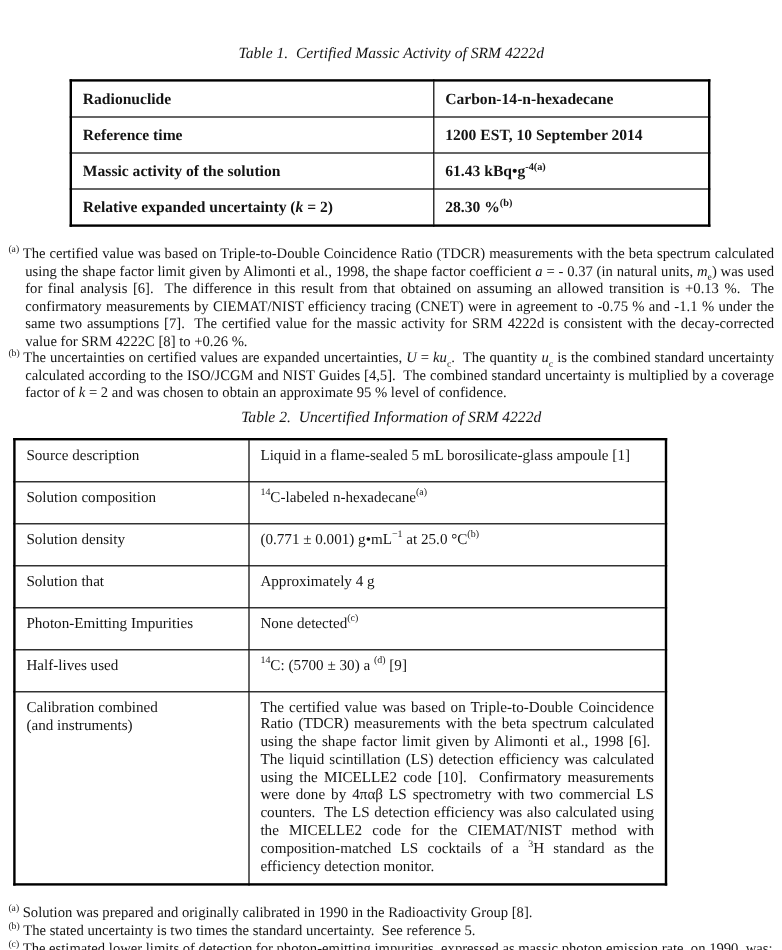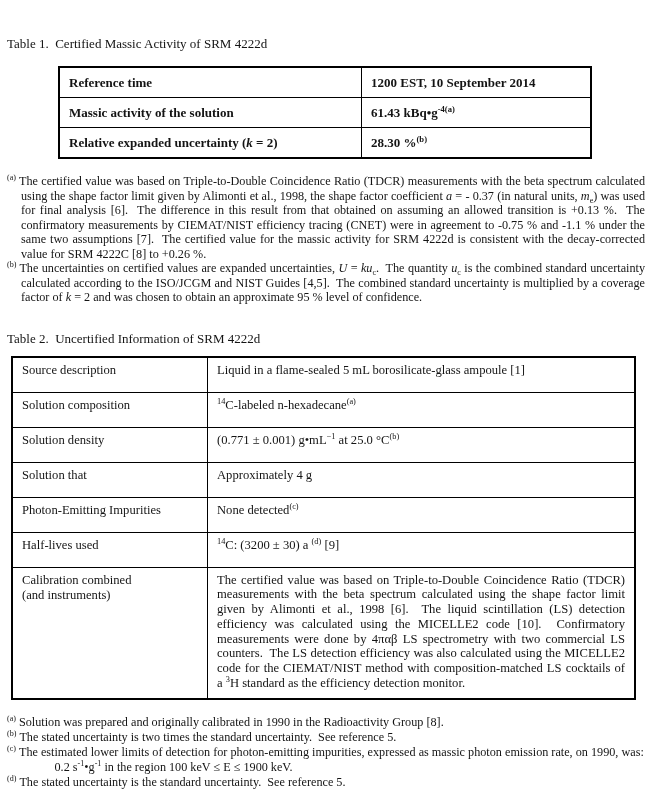--- a/index.html
+++ b/index.html
@@ -1,32 +1,32 @@
 <!DOCTYPE html>
 <html><head>
 <meta charset="utf-8">
 <style>
   html,body { margin:0; padding:0; background:#e8e8e8; }
   .page {
     width:652px; height:792px; margin:0 auto; background:#ffffff;
     font-family:"Liberation Serif", serif; color:#141414;
     box-sizing:border-box; padding:36px 7px 0 7px; overflow:hidden;
   }
-  .tbl-title { font-size:13px; margin:0; }
+  .tbl-title { text-align:center; font-size:13px; margin:0;font-style:italic; }
   .t1 { margin-bottom:14px; }
-  .t2 { margin-top:26px; margin-bottom:9px; }
+  .t2 { margin-top:5px; margin-bottom:9px; }
 
   table.tbl { border-collapse:collapse; border:2px solid #000; }
   table.tbl td { border:1px solid #000; }
 
   table.tbl1 { margin-left:51px; width:534px; font-size:13px; font-weight:bold; }
   table.tbl1 td { height:29px; vertical-align:middle; padding:0 4px 0 9px; }
   table.tbl1 td.c1 { width:288px; }
 
-  table.tbl2 { margin-left:4px; width:625px; font-size:12.6px; }
+  table.tbl2 { margin-left:4px; width:545px; font-size:12.6px; }
   table.tbl2 td { vertical-align:top; padding:5px 9px; height:24px; }
   table.tbl2 td.c1 { width:176px; }
   table.tbl2 td.val-justify { text-align:justify; line-height:14.8px; padding-bottom:7px; }
 
   .fnotes { margin-top:15px; }
   .fnotes.bottom { margin-top:15px; }
   p.fn { margin:0; font-size:12.2px; line-height:14.5px; text-align:justify;
          padding-left:14px; text-indent:-14px; }
   p.fnb { margin:0; font-size:12.2px; line-height:15px; text-align:left;
           padding-left:14px; text-indent:-14px; }
@@ -37,20 +37,24 @@
 </style>
 </head>
 <body>
 
 <div class="page">
 
   <p class="tbl-title t1">Table 1.&nbsp; Certified Massic Activity of SRM 4222d</p>
 
   <table class="tbl tbl1">
     <tbody>
+        <tr>
+      <td class="c1"><span>Radionuclide</span></td>
+      <td class="c2"><span>Carbon-14-n-hexadecane</span></td>
+    </tr>
     <tr>
       <td class="c1"><span>Reference time</span></td>
       <td class="c2"><span>1200 EST, 10 September 2014</span></td>
     </tr>
     <tr>
       <td class="c1"><span>Massic activity of the solution</span></td>
       <td class="c2"><span>61.43 kBq•g</span><sup>-4(a)</sup></td>
     </tr>
     <tr>
       <td class="c1"><span>Relative expanded uncertainty (</span><span class="it">k</span><span> = 2)</span></td>
@@ -83,21 +87,21 @@
     <tr>
       <td class="c1"><span>Solution that</span></td>
       <td class="c2"><span>Approximately 4 g</span></td>
     </tr>
     <tr>
       <td class="c1"><span>Photon-Emitting Impurities</span></td>
       <td class="c2"><span>None detected</span><sup>(c)</sup></td>
     </tr>
     <tr>
       <td class="c1"><span>Half-lives used</span></td>
-      <td class="c2"><sup>14</sup><span>C: (3200 ± 30) a </span><sup>(d)</sup><span> [9]</span></td>
+      <td class="c2"><sup>14</sup><span>C: (5700 ± 30) a </span><sup>(d)</sup><span> [9]</span></td>
     </tr>
     <tr>
       <td class="c1"><span>Calibration combined</span><br><span>(and instruments)</span></td>
       <td class="c2 val-justify"><span>The certified value was based on Triple-to-Double Coincidence Ratio (TDCR) measurements with the beta spectrum calculated using the shape factor limit given by Alimonti et al., 1998 [6].&nbsp; The liquid scintillation (LS) detection efficiency was calculated using the MICELLE2 code [10].&nbsp; Confirmatory measurements were done by 4παβ LS spectrometry with two commercial LS counters.&nbsp; The LS detection efficiency was also calculated using the MICELLE2 code for the CIEMAT/NIST method with composition-matched LS cocktails of a </span><sup>3</sup><span>H standard as the efficiency detection monitor.</span></td>
     </tr>
   </tbody>
     </table>
 
   <div class="fnotes bottom">
     <p class="fnb"><sup class="fnm">(a)</sup><span><span>Solution was prepared and originally calibrated in 1990 in the Radioactivity Group [8].</span></span></p>

